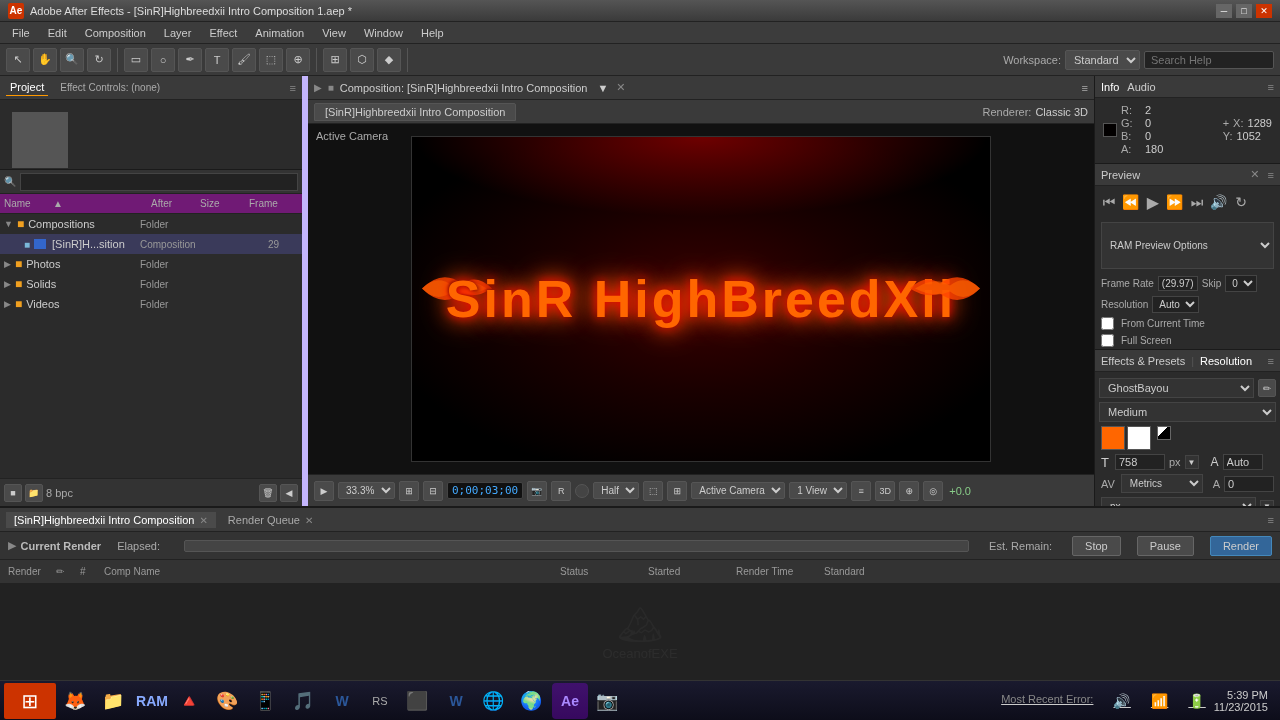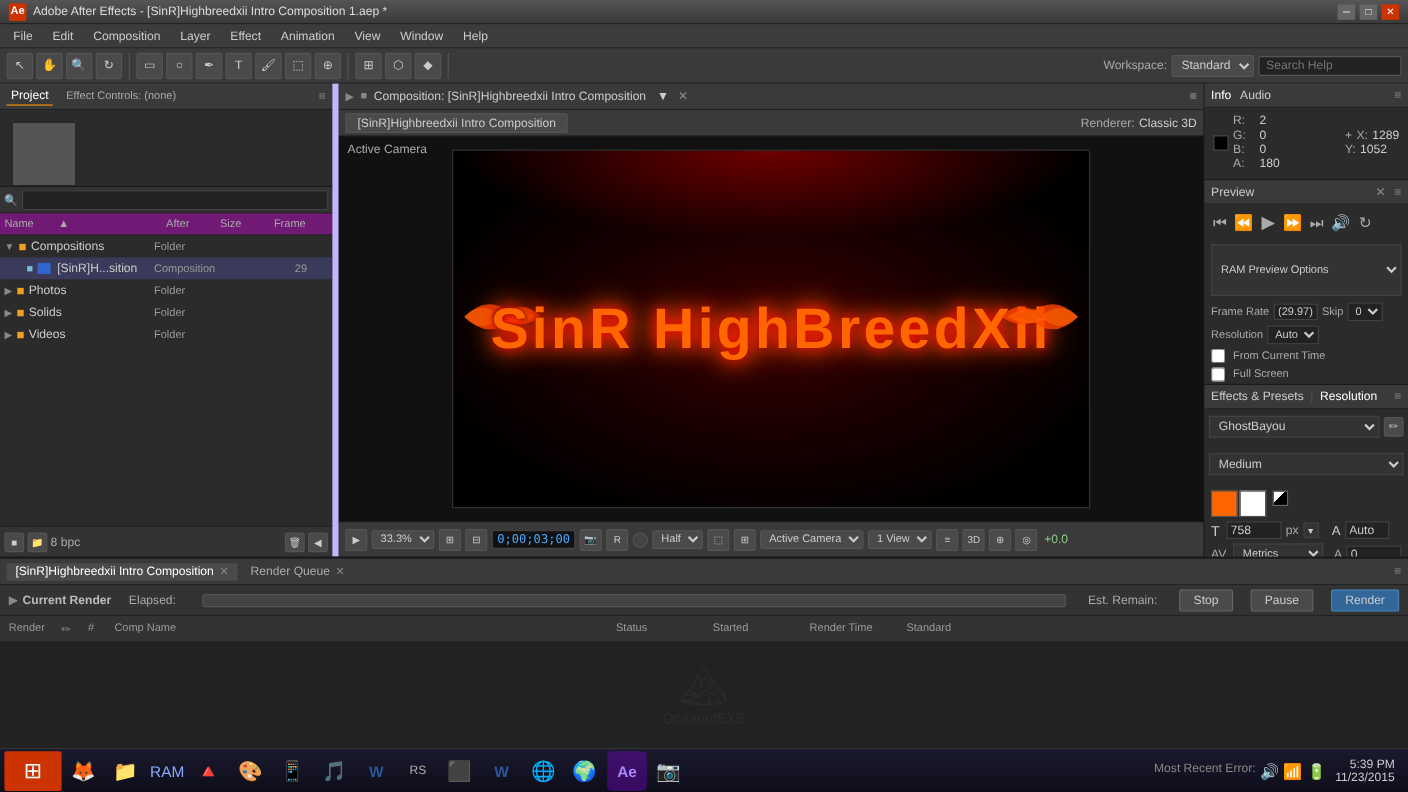--- a/index.html
+++ b/index.html
@@ -401,21 +401,21 @@
     }
     #char-header {
       height: 22px;
       background: #3a3a3a;
       display: flex; align-items: center; padding: 0 6px;
       border-bottom: 1px solid #222; gap: 4px;
     }
     .char-tab { font-size: 11px; color: #ccc; cursor: pointer; }
     .char-tab.active { color: #fff; }
     .char-content { padding: 6px 4px; }
-    .char-row { display: flex; align-items: center; gap: 4px; margin-bottom: 14px; justify-content: center; }
+    .char-row { display: flex; align-items: center; gap: 4px; margin-bottom: 4px; justify-content: center; }
     .char-select {
       background: #333; border: 1px solid #444; color: #ccc;
       font-size: 11px; padding: 2px 4px; flex: 1;
     }
     .char-icon-btn {
       width: 18px; height: 18px; background: #4a4a4a; border: 1px solid #555;
       border-radius: 2px; cursor: pointer; color: #ccc; font-size: 10px;
       display: flex; align-items: center; justify-content: center;
     }
     .color-swatches {
@@ -530,21 +530,21 @@
     .taskbar-icon {
       width: 36px; height: 36px;
       display: flex; align-items: center; justify-content: center;
       cursor: pointer; border-radius: 4px; font-size: 20px;
     }
     .taskbar-right {
       margin-left: auto; display: flex; align-items: center; gap: 8px;
       padding: 0 8px;
     }
     .taskbar-time { color: #ccc; font-size: 11px; text-align: right; }
-    .sys-icons { display: flex; gap: 4px; }
+    .sys-icons { display: flex; gap: 20px; text-decoration: underline; }
   </style>
 </head>
 <body>
 
 <div id="title-bar">
   <div style="display:flex;align-items:center;">
     <div class="app-icon">Ae</div>
     <span class="title-text">Adobe After Effects - [SinR]Highbreedxii Intro Composition 1.aep *</span>
   </div>
   <div class="window-controls">
@@ -986,21 +986,21 @@
 <div id="taskbar">
   <div class="start-btn">⊞</div>
 
   <div class="taskbar-icon" title="Firefox">
     <span style="font-size:18px;">🦊</span>
   </div>
   <div class="taskbar-icon" title="File Explorer">
     <span style="font-size:18px;">📁</span>
   </div>
   <div class="taskbar-icon">
-    <span style="font-size:14px;font-weight:normal;color:#88aaff;text-align:center;">RAM</span>
+    <span style="font-size:14px;font-weight:bold;color:#88aaff;text-align:center;">RAM</span>
   </div>
   <div class="taskbar-icon">
     <span style="font-size:18px;">🔺</span>
   </div>
   <div class="taskbar-icon">
     <span style="font-size:18px;">🎨</span>
   </div>
   <div class="taskbar-icon">
     <span style="font-size:18px;">📱</span>
   </div>

